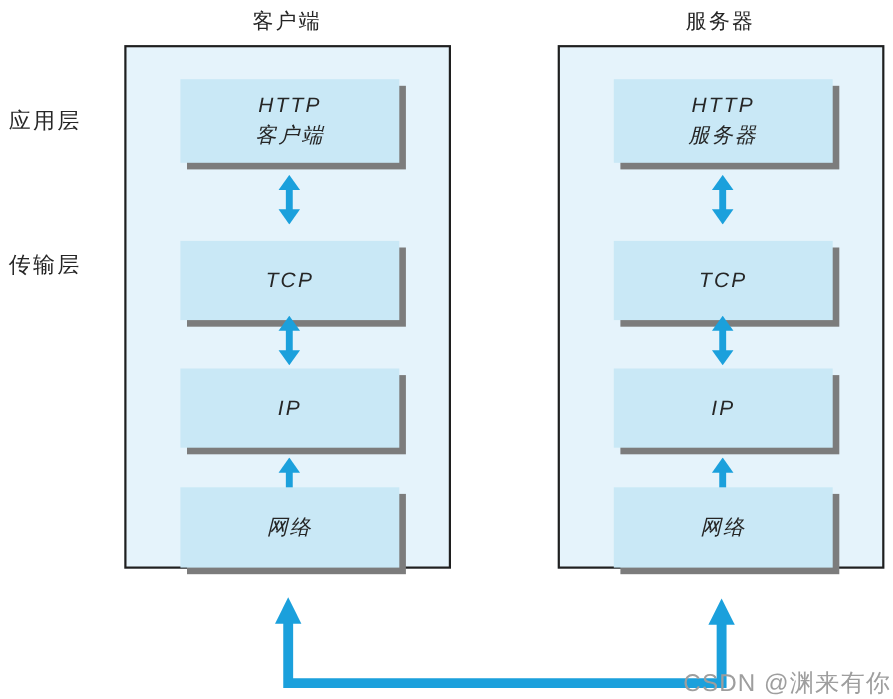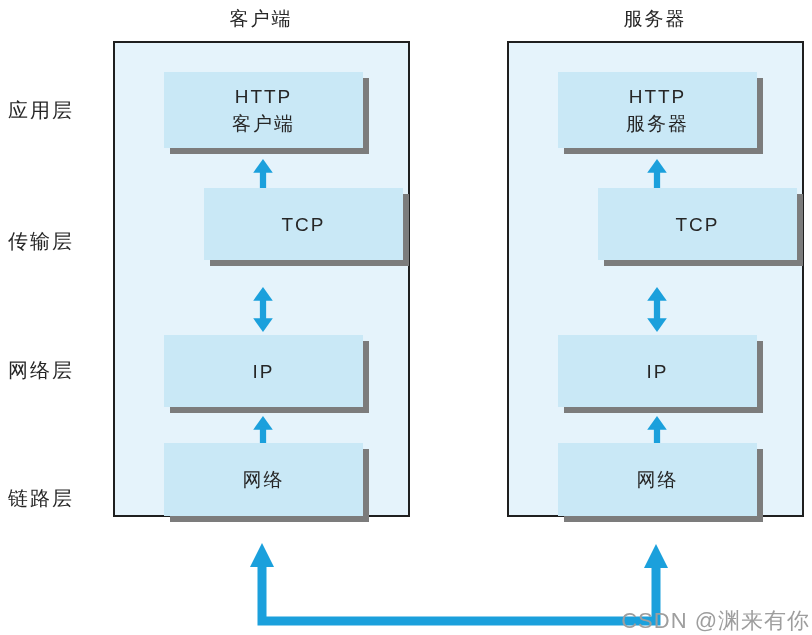--- a/index.html
+++ b/index.html
@@ -50,20 +50,21 @@
   .layer-label.l2{top:357px;}
   .layer-label.l3{top:485px;}
 
   .stack{
     position:absolute;
     top:41px;
     width:297px;
     height:476px;
     background:var(--container-fill);
     border:2px solid var(--border);
+    font-style:italic;
   }
   .stack.left{left:113px;}
   .stack.right{left:507px;}
 
   .layer-box{
     position:absolute;
     left:49px;
     width:199px;
     background:var(--box-fill);
     box-shadow:6px 6px 0 0 var(--box-shadow);
@@ -71,21 +72,21 @@
     align-items:center;
     justify-content:center;
     text-align:center;
     font-size:19px;
     line-height:27px;
     letter-spacing:2px;
     white-space:pre-line;
     color:var(--text);
   }
   .layer-box.b0{top:29px;height:76px;}
-  .layer-box.b1{top:145px;height:72px;margin-left:40px;}
+  .layer-box.b1{top:176px;height:72px;}
   .layer-box.b2{top:292px;height:72px;text-align:right;}
   .layer-box.b3{top:400px;height:73px;}
 
   .darrow{
     position:absolute;
     left:137px;
     width:22px;
     height:45px;
   }
   .darrow.a0{top:116px;}
@@ -118,22 +119,20 @@
 </head>
 <body>
 
 <div class="canvas">
 
   <div class="col-title left">客户端</div>
   <div class="col-title right">服务器</div>
 
   <div class="layer-label l1">传输层</div>
   <div class="layer-label l0">应用层</div>
-  <div class="layer-label l2">网络层</div>
-  <div class="layer-label l3">链路层</div>
 
   <div class="stack left">
     <div class="layer-box b0">HTTP
 客户端</div>
     <svg class="darrow a0" viewBox="0 0 22 46">
       <polygon points="11,0 1,14 21,14"></polygon>
         <rect x="7.8" y="11" width="6.4" height="24"></rect>
         <polygon points="11,46 1,32 21,32"></polygon>
     </svg>
     <div class="layer-box b1">TCP</div>

